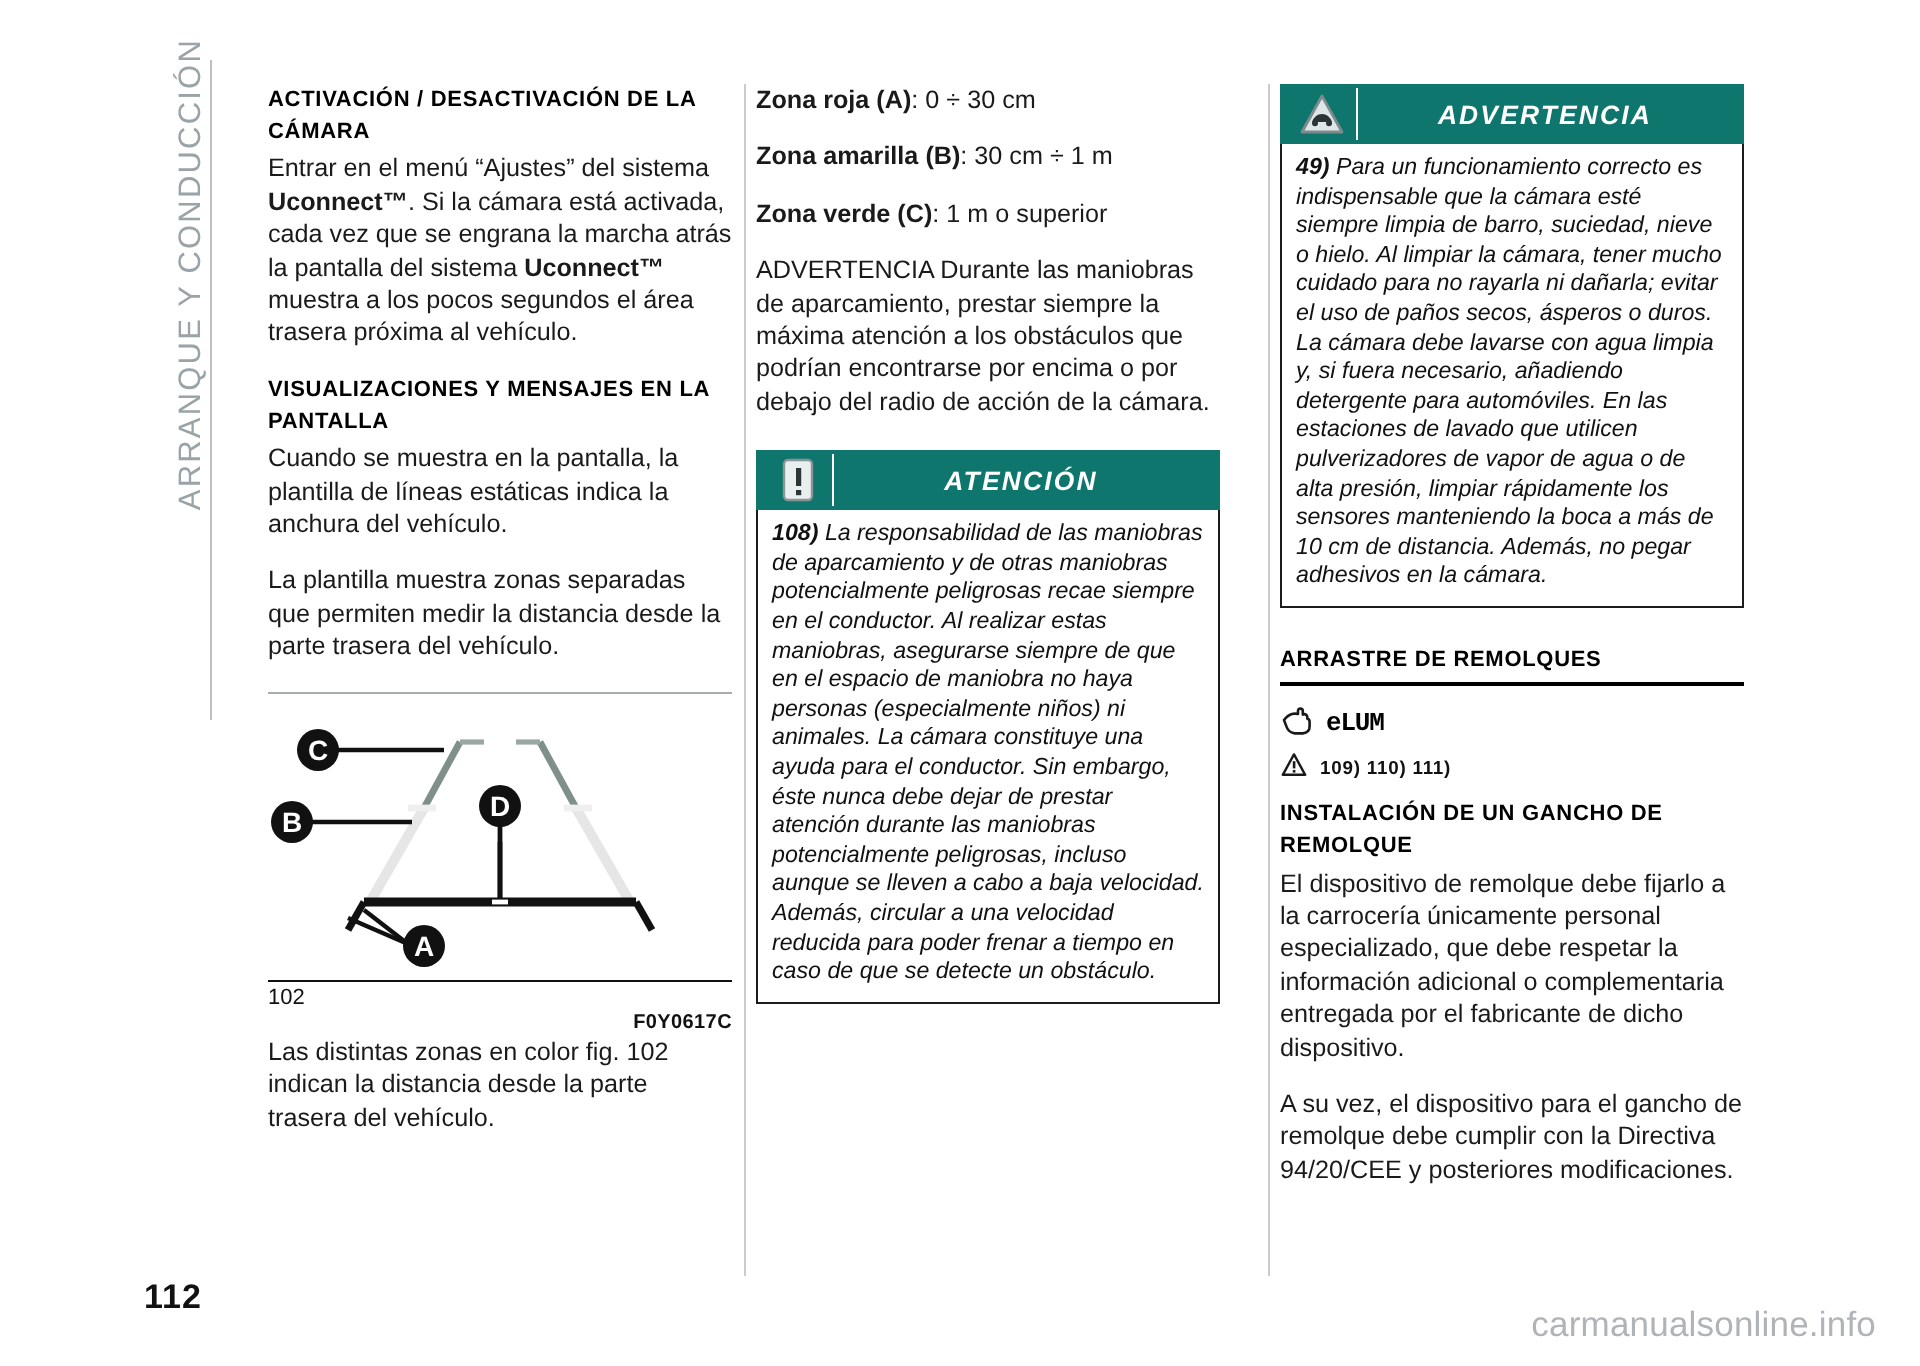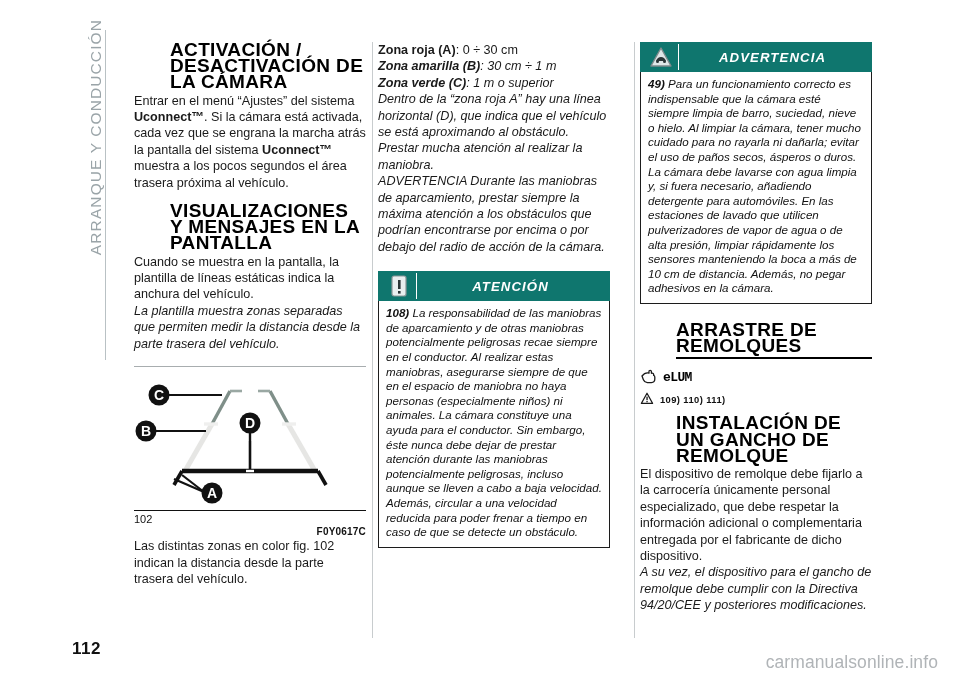--- a/index.html
+++ b/index.html
@@ -59,40 +59,39 @@
     position:absolute;
     top:0;
     width:1px; height:596px;
     background:#c8ccce;
   }
   .sep-1{ left:238px; }
   .sep-2{ left:500px; }
 
   
   h2.head{
-    font-size:19px;
+    font-size:11px;
     font-weight:bold;
     line-height:16.2px;
     letter-spacing:0.35px;
     color:#000;
     margin-bottom:2px;
-    margin-left:36px;
   }
   h2.head.ul{
     border-bottom:2.4px solid #000;
     padding-bottom:3px;
     margin-bottom:8px;
   }
   p.body{
     font-size:12.6px;
     line-height:16.4px;
     color:#1a1a1a;
     margin-bottom:0;
   }
-  p.body + p.body{ margin-top:0;font-style:italic; }
+  p.body + p.body{ margin-top:12px; }
   p.spaced{ margin-top:14px; }
   .b{ font-weight:bold; }
 
   
   .fig-wrap{ margin-top:14px; }
   .fig-rule-top{
     width:100%; height:1px;
     background:#a8adaf;
     margin-bottom:12px;
   }
@@ -284,21 +283,20 @@
 
       <p class="body" style="margin-top:12px;">Las distintas zonas en color fig. 102 indican la distancia desde la parte trasera del vehículo.</p>
     </div>
 
     <div class="col col-2">
 
       <p class="body"><span class="b">Zona roja (A)</span><span>: 0 ÷ 30 cm</span></p>
       <p class="body"><span class="b">Zona amarilla (B)</span><span>: 30 cm ÷ 1 m</span></p>
       <p class="body"><span class="b">Zona verde (C)</span><span>: 1 m o superior</span></p>
 
-      <p class="body">Dentro de la “zona roja A” hay una línea horizontal (D), que indica que el vehículo se está aproximando al obstáculo. Prestar mucha atención al realizar la maniobra.</p>
 
       <p class="body spaced">ADVERTENCIA Durante las maniobras de aparcamiento, prestar siempre la máxima atención a los obstáculos que podrían encontrarse por encima o por debajo del radio de acción de la cámara.</p>
 
       <div class="callout">
         <div class="callout-bar">
           <div class="ico">
             <svg width="22" height="24" viewBox="0 0 22 24">
               <rect x="4" y="2" width="14" height="20" rx="2" fill="#e9eeef" stroke="#8a9597" stroke-width="1.2"></rect>
               <rect x="10" y="6" width="2.6" height="9" fill="#2b3436"></rect>
               <rect x="10" y="17" width="2.6" height="2.6" fill="#2b3436"></rect>

